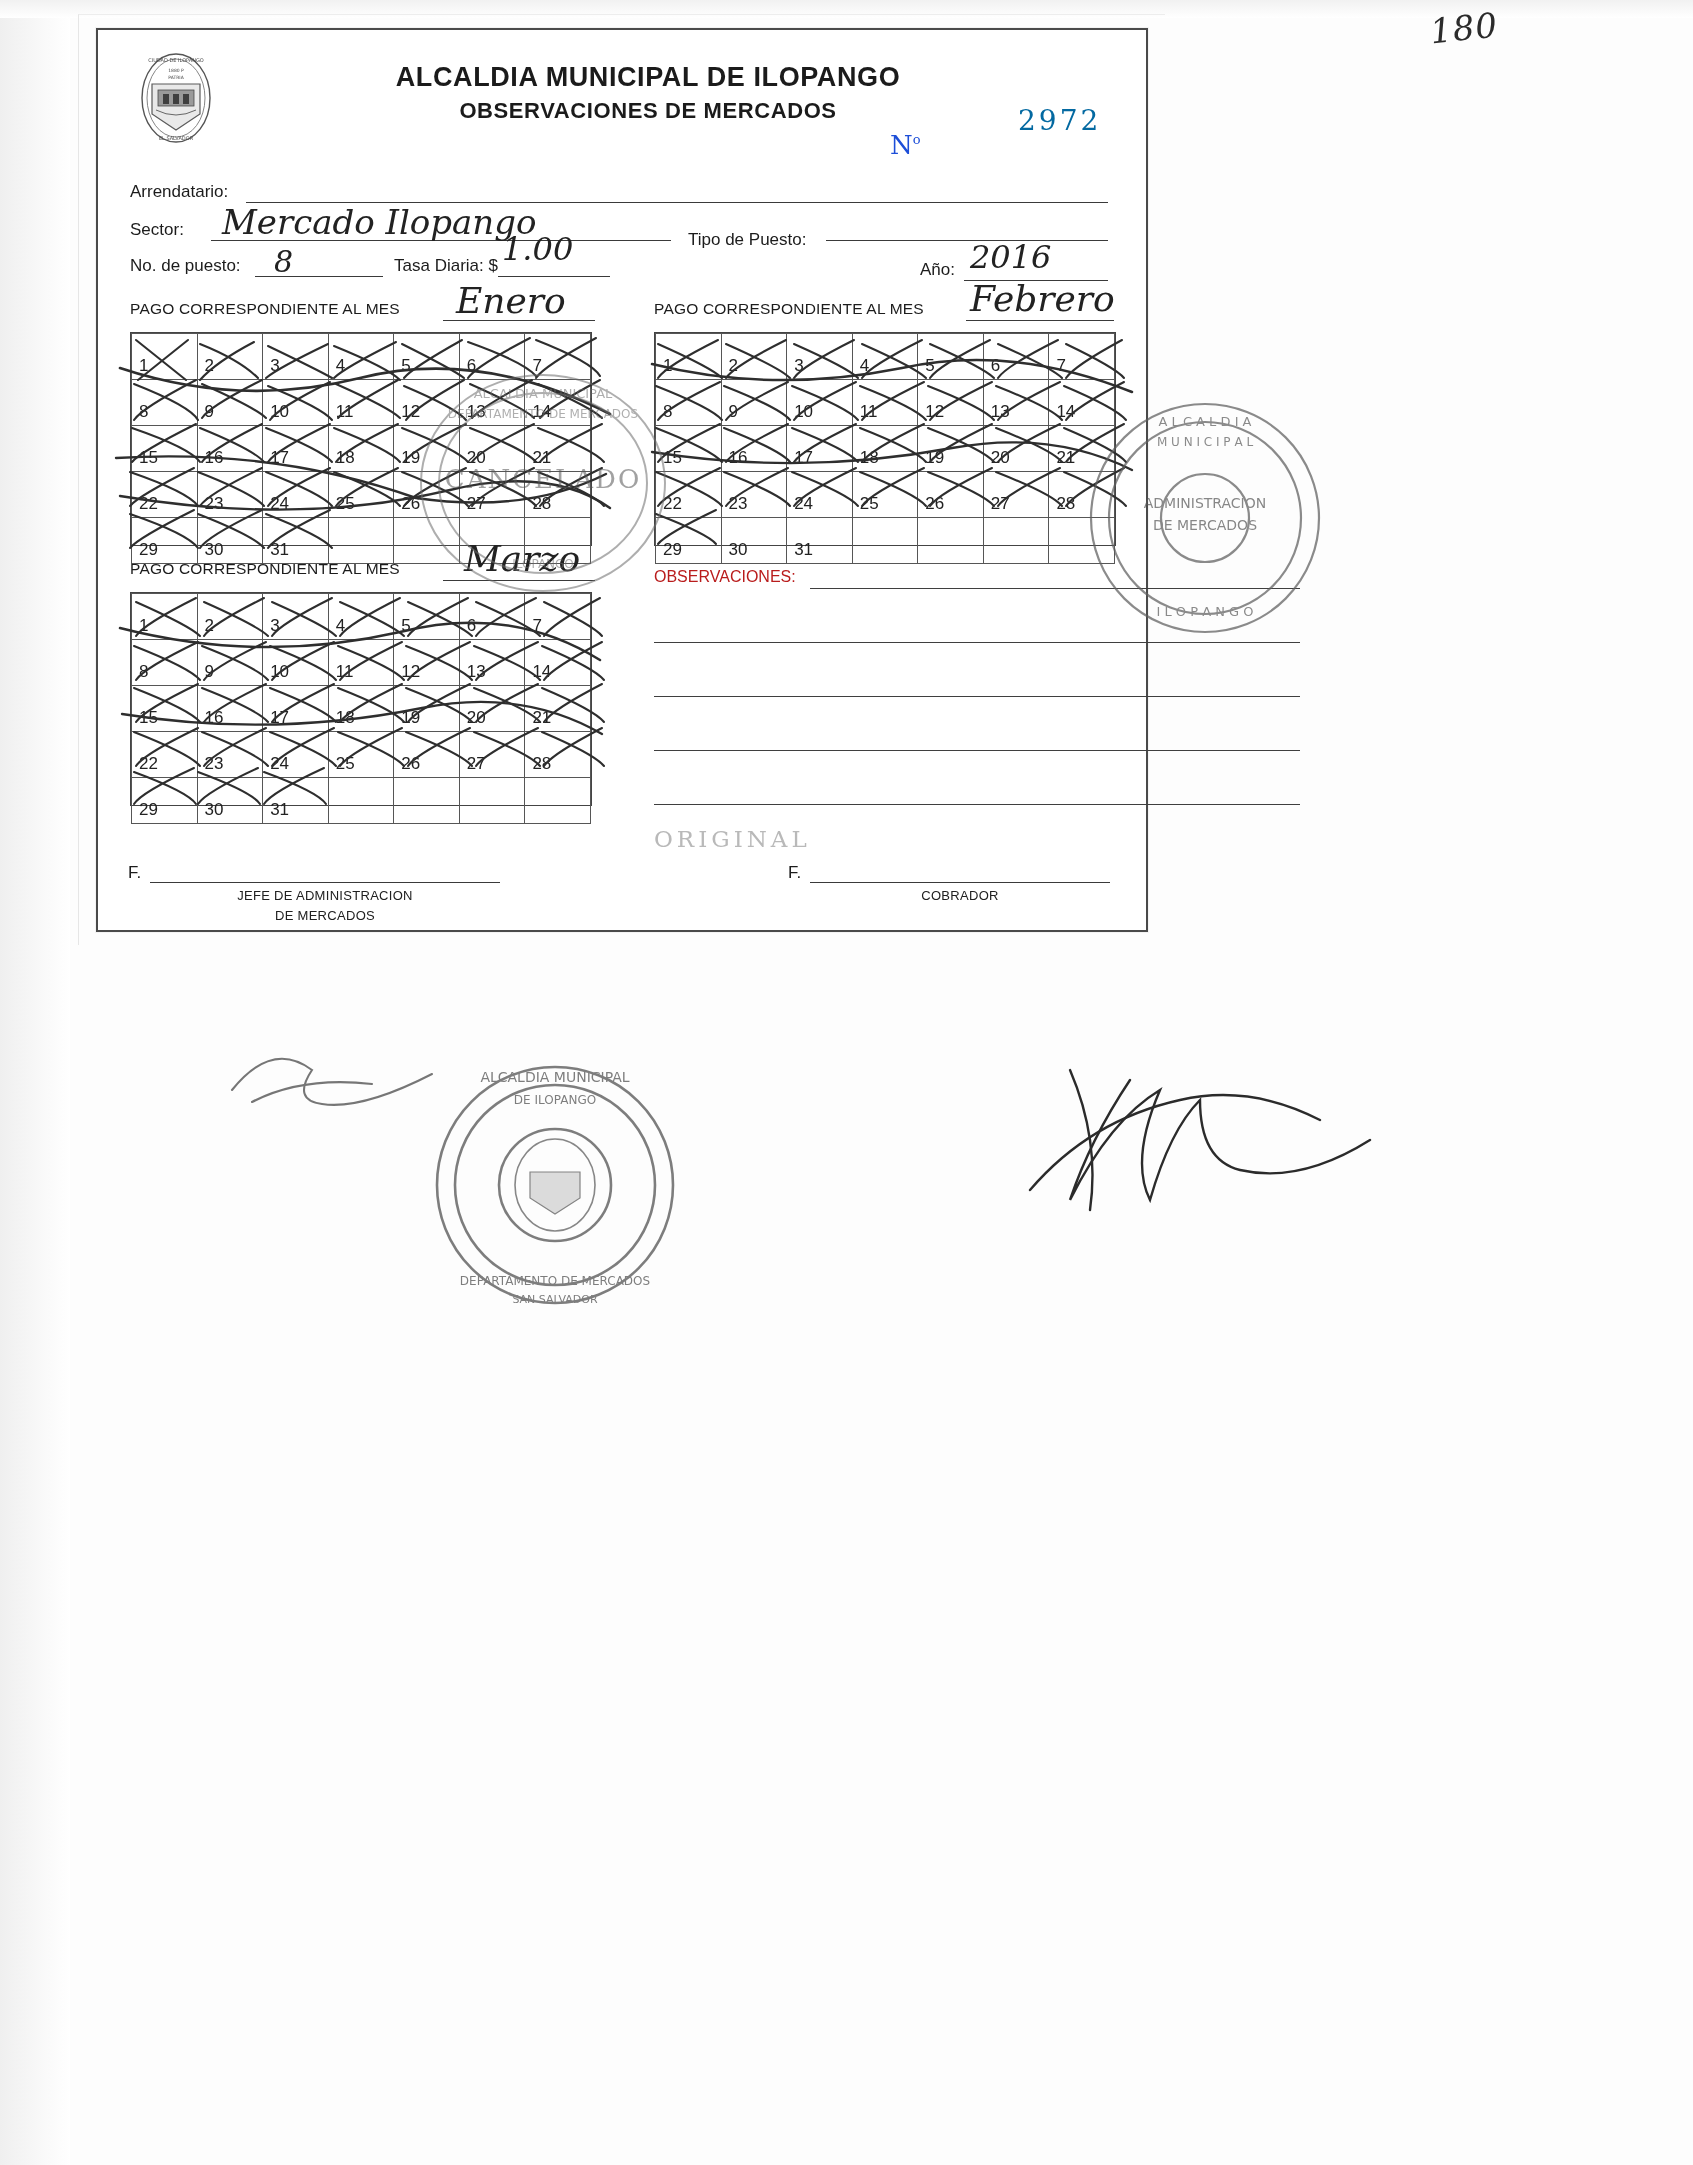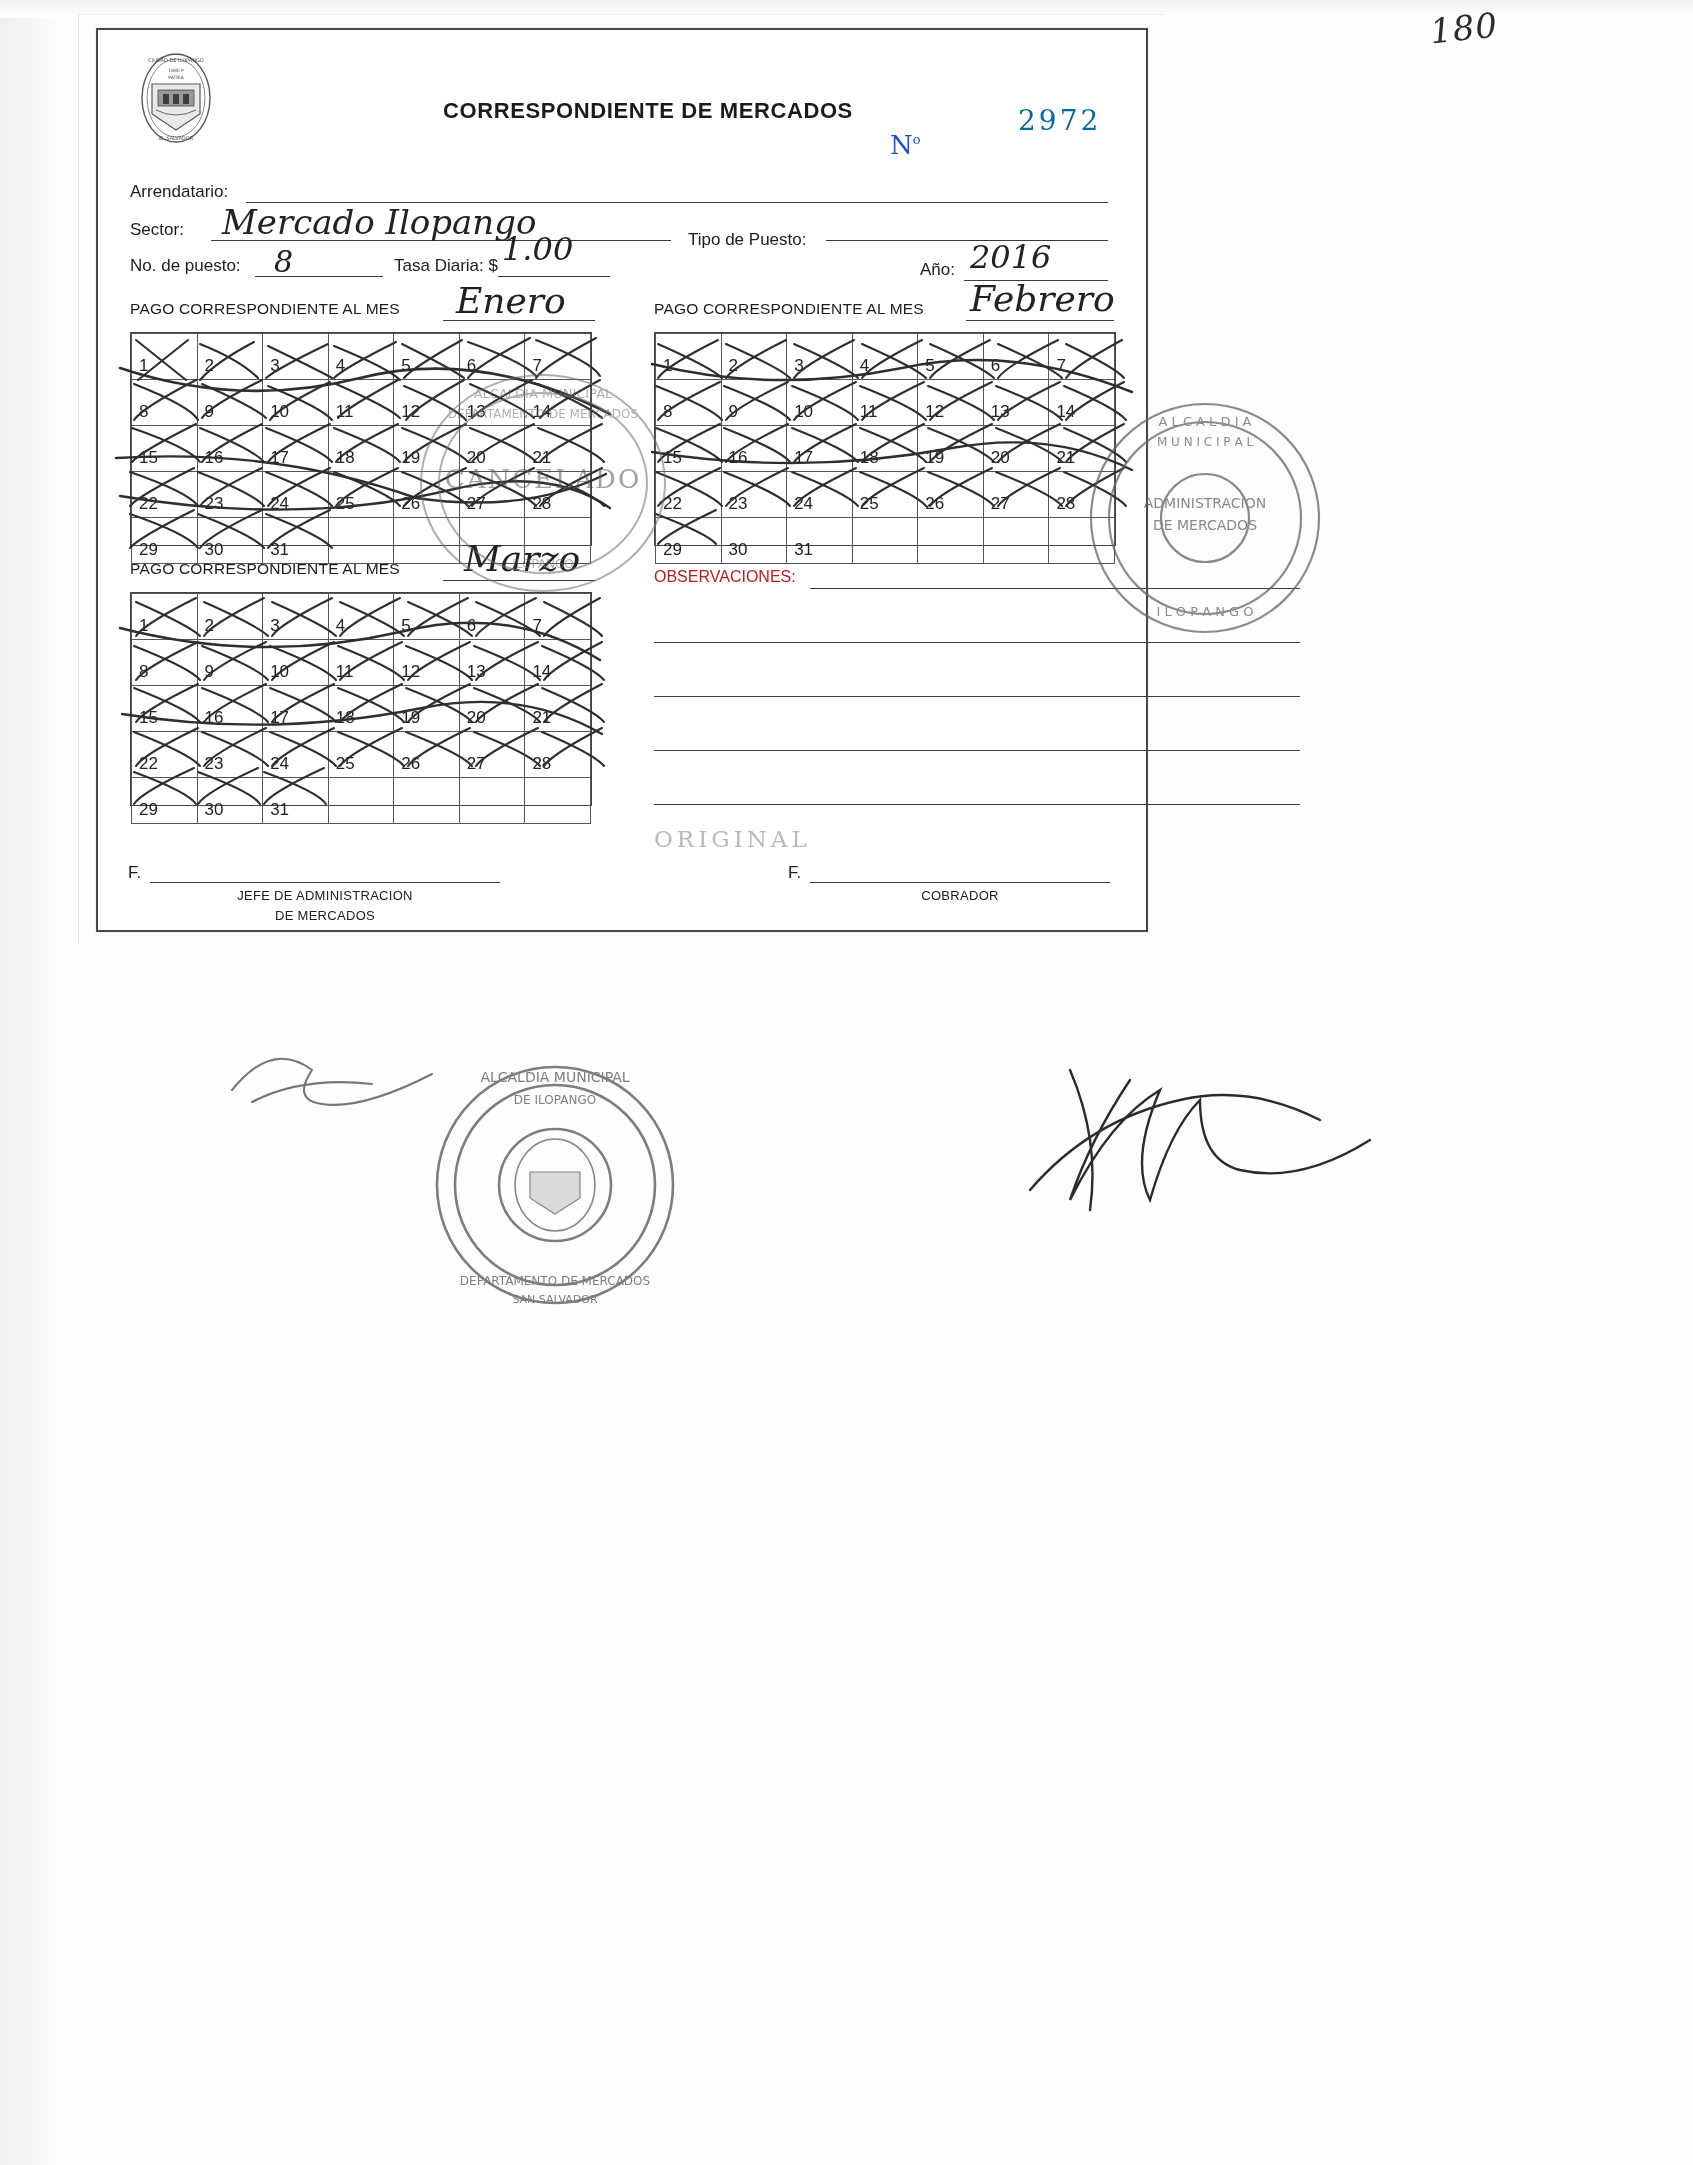--- a/index.html
+++ b/index.html
@@ -243,21 +243,22 @@
         <rect x="43" y="46" width="6" height="10" fill="#3f3f3f"></rect>
         <rect x="53" y="46" width="6" height="10" fill="#3f3f3f"></rect>
         <path d="M26 62 q20 10 40 0" fill="none" stroke="#666" stroke-width="1"></path>
         <text x="46" y="14" font-size="5" fill="#4b4b4b" text-anchor="middle" font-family="DejaVu Sans, sans-serif">CIUDAD DE ILOPANGO</text>
         <text x="46" y="24" font-size="4.5" fill="#4b4b4b" text-anchor="middle" font-family="DejaVu Sans, sans-serif">1880 P</text>
         <text x="46" y="31" font-size="4.5" fill="#4b4b4b" text-anchor="middle" font-family="DejaVu Sans, sans-serif">PATRIA</text>
         <text x="46" y="92" font-size="5" fill="#4b4b4b" text-anchor="middle" font-family="DejaVu Sans, sans-serif">EL SALVADOR</text>
       </svg>
     </div>
 
-    <div class="title-sub">CORRESPONDIENTE DE MERCADOS</div>
+    <div class="title-main">ALCALDIA MUNICIPAL DE ILOPANGO</div>
+    <div class="title-sub">OBSERVACIONES DE MERCADOS</div>
 
     <div class="no-label">N<sup>o</sup></div>
     <div class="folio">2972</div>
 
     <div class="field-label" style="left:32px; top:152px;">Arrendatario:</div>
     <div class="field-rule" style="left:148px; top:172px; width:862px;"></div>
 
     <div class="field-label" style="left:32px; top:190px;">Sector:</div>
     <div class="field-rule" style="left:113px; top:210px; width:460px;"></div>
     <div class="hand" style="left:124px; top:172px; font-size:34px;">Mercado Ilopango</div>

